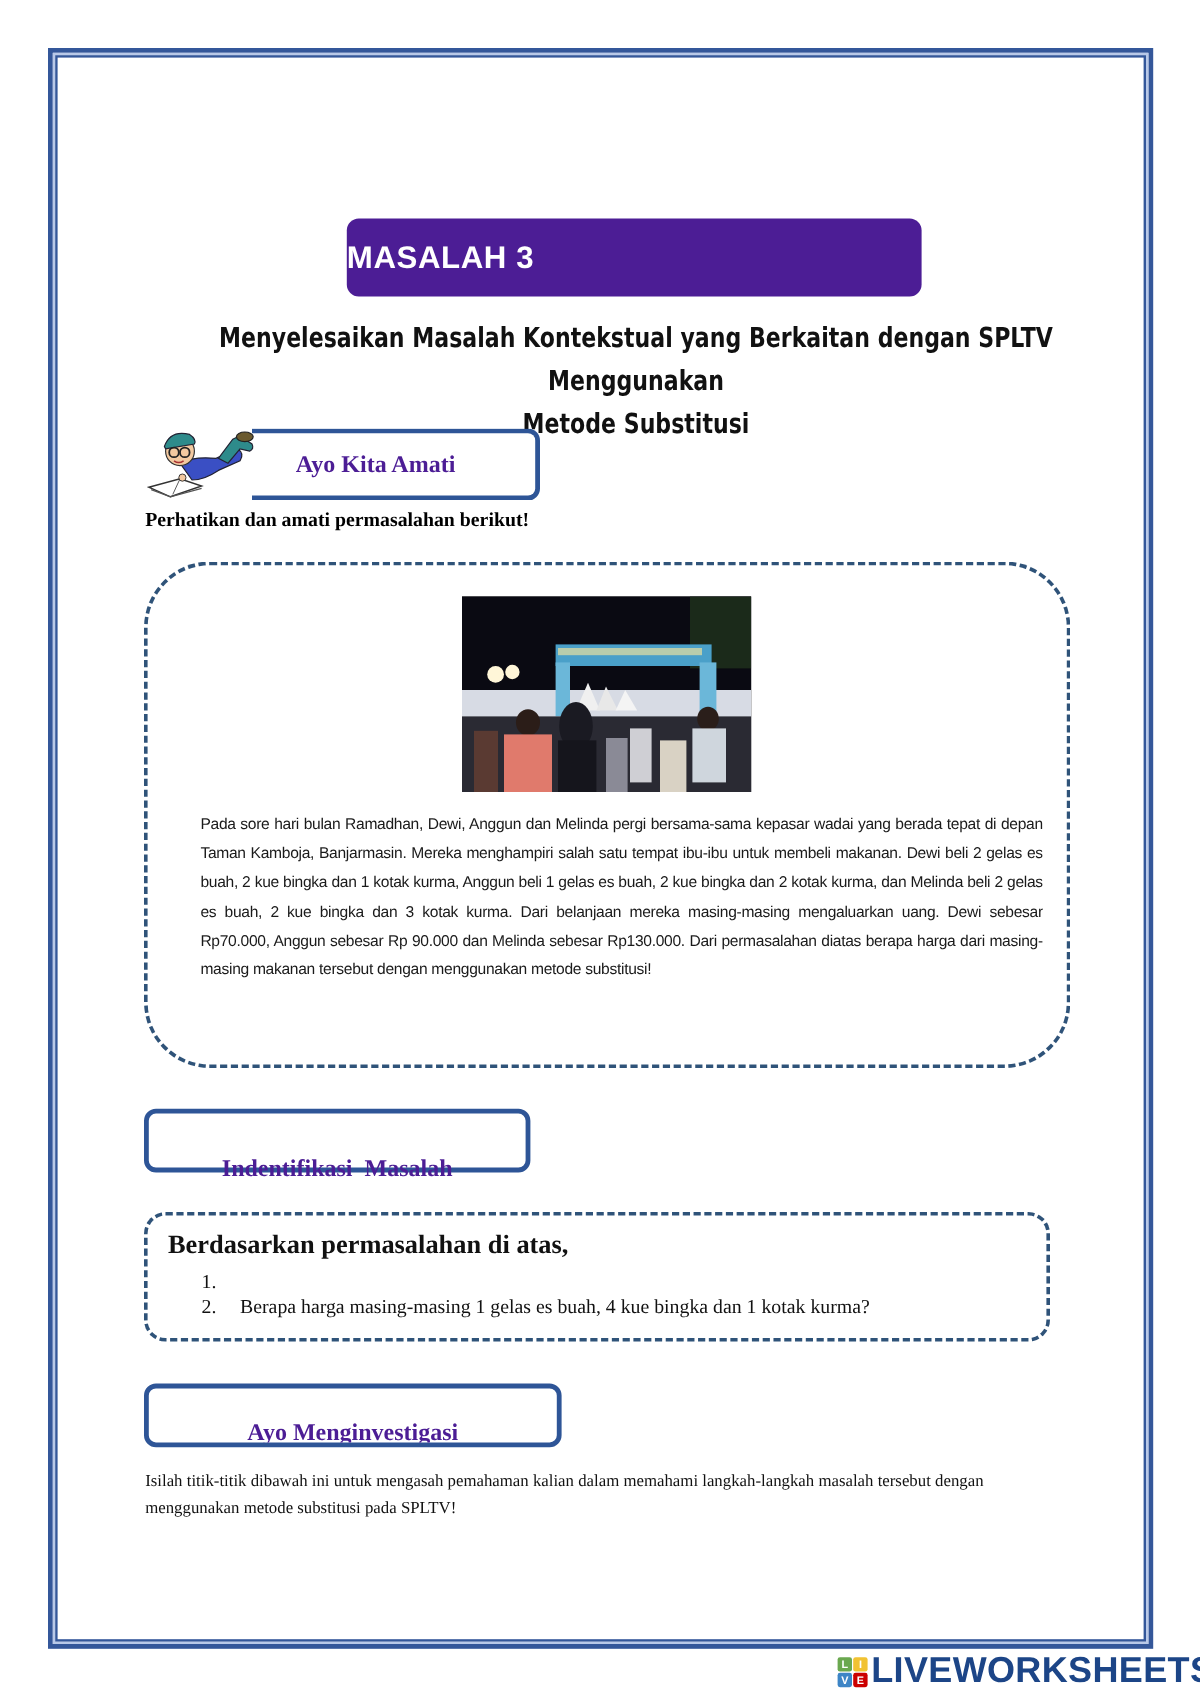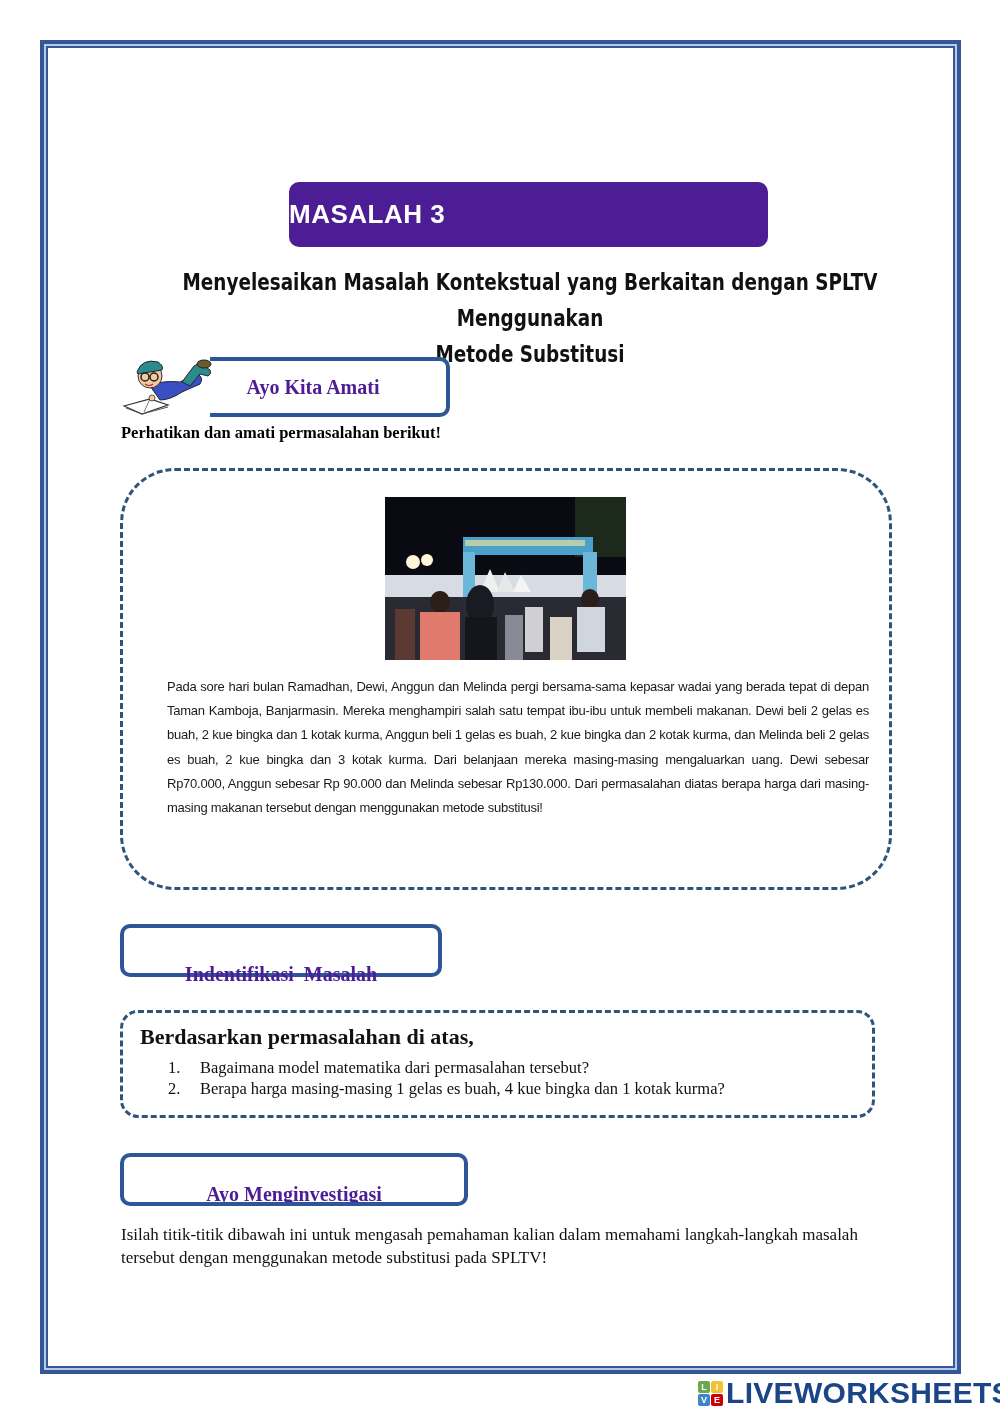--- a/index.html
+++ b/index.html
@@ -74,21 +74,21 @@
     }
     .box2-heading {
       position: absolute; left: 140px; top: 1024px; font-weight: bold; font-size: 22px; color: #111;
     }
     .question-list { position: absolute; left: 168px; top: 1057px; font-size: 16.5px; line-height: 21px; color: #111; }
     .question-list .q { display: flex; }
     .question-list .num { width: 32px; }
 
     .investigasi-text {
       position: absolute; left: 121px; top: 1223px; width: 740px;
-      font-size: 17px; line-height: 23px; color: #111;
+      font-size: 14px; line-height: 23px; color: #111;
     }
 
     .footer-logo {
       position: absolute; left: 698px; top: 1378px; height: 30px; display: flex; align-items: center;
     }
     .logo-grid { display: grid; grid-template-columns: 12px 12px; grid-template-rows: 12px 12px; gap: 1px; margin-right: 3px; }
     .logo-grid div {
       font-family: "Liberation Sans", sans-serif; font-weight: bold; font-size: 9px; color: #fff;
       display: flex; align-items: center; justify-content: center; border-radius: 2px;
     }
@@ -176,21 +176,20 @@
 
 <div class="tag-box tag-identifikasi">
   <span style="white-space:pre;margin-top:48px;">Indentifikasi  Masalah</span>
 </div>
 
 <div class="dashed-box-2"></div>
 <div class="box2-heading">Berdasarkan permasalahan di atas,</div>
 <div class="question-list">
   <div class="q">
     <span class="num">1.</span>
-    <span>Bagaimana model matematika dari permasalahan tersebut?</span>
   </div>
   <div class="q">
     <span class="num">2.</span>
     <span>Berapa harga masing-masing 1 gelas es buah, 4 kue bingka dan 1 kotak kurma?</span>
   </div>
 </div>
 
 <div class="tag-box tag-investigasi">
   <span>Ayo Menginvestigasi</span>
 </div>

